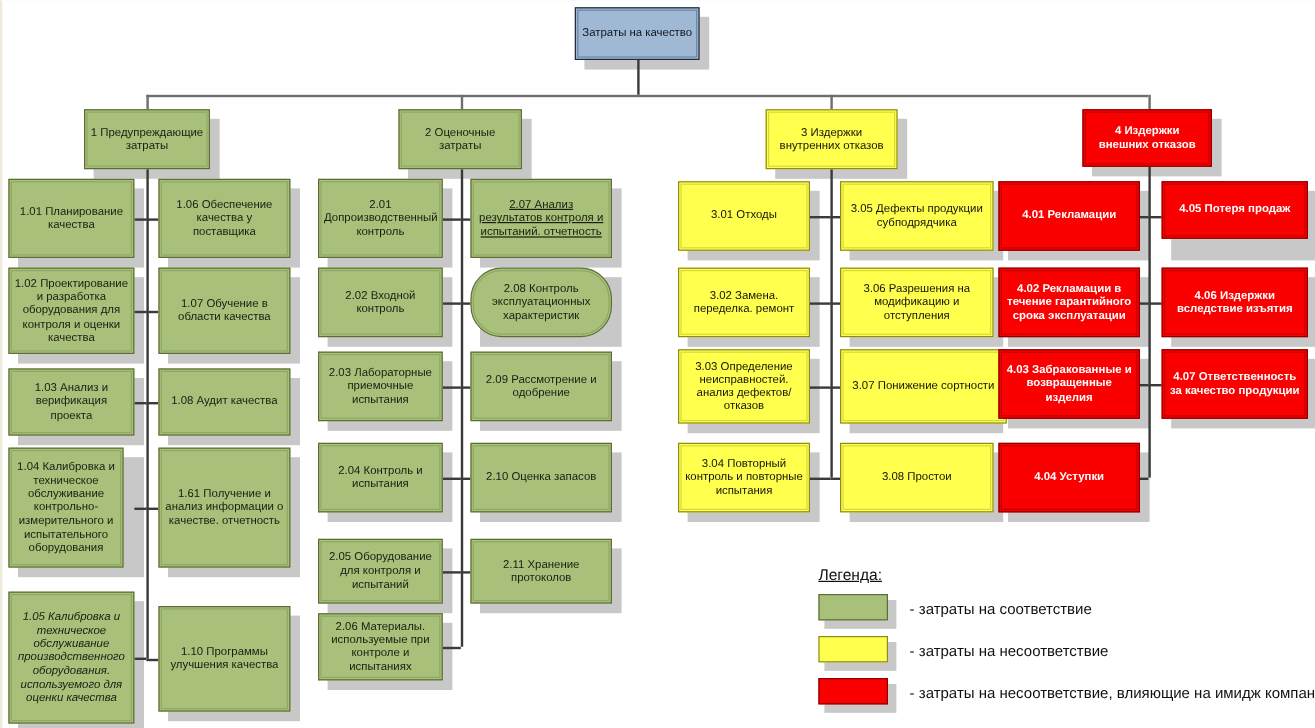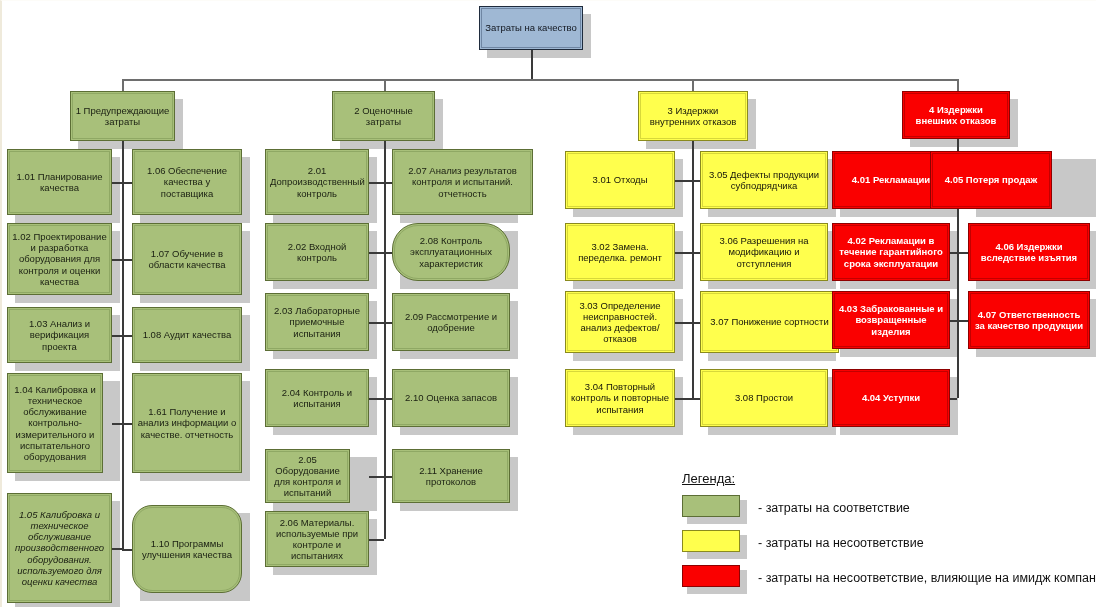--- a/index.html
+++ b/index.html
@@ -195,21 +195,21 @@
     <div class="node n-green" style="left: 130px; top: 306px; width: 110px; height: 56px;">
       <span class="lbl">1.08 Аудит качества</span>
     </div>
     <div class="ln-h" style="left: 120px; top: 334px; width: 10px;"></div>
     <div class="shadow" style="left: 138px; top: 380px; width: 110px; height: 100px;"></div>
     <div class="node n-green" style="left: 130px; top: 372px; width: 110px; height: 100px;">
       <span class="lbl">1.61 Получение и анализ информации о качестве. отчетность</span>
     </div>
     <div class="ln-h" style="left: 120px; top: 422px; width: 10px;"></div>
     <div class="shadow" style="left: 138px; top: 512px; width: 110px; height: 88px;"></div>
-    <div class="node n-green" style="left: 130px; top: 504px; width: 110px; height: 88px; border-radius: 20px;">
+    <div class="node n-green" style="left: 130px; top: 504px; width: 110px; height: 88px;">
       <span class="lbl">1.10 Программы улучшения качества</span>
     </div>
     <div class="ln-h" style="left: 120px; top: 548px; width: 10px;"></div>
     <div class="ln-v ln-thin" style="left: 382px; top: 78px; height: 12px;"></div>
     <div class="shadow" style="left: 338px; top: 98px; width: 103px; height: 50px;"></div>
     <div class="node n-green" style="left: 330px; top: 90px; width: 103px; height: 50px;">
       <span class="lbl">2 Оценочные затраты</span>
     </div>
     <div class="ln-v" style="left: 382px; top: 140px; height: 398px;"></div>
     <div class="shadow" style="left: 271px; top: 156px; width: 104px; height: 66px;"></div>
@@ -226,31 +226,31 @@
     <div class="node n-green" style="left: 263px; top: 292px; width: 104px; height: 58px;">
       <span class="lbl">2.03 Лабораторные приемочные испытания</span>
     </div>
     <div class="ln-h" style="left: 367px; top: 321px; width: 15px;"></div>
     <div class="shadow" style="left: 271px; top: 376px; width: 104px; height: 58px;"></div>
     <div class="node n-green" style="left: 263px; top: 368px; width: 104px; height: 58px;">
       <span class="lbl">2.04 Контроль и испытания</span>
     </div>
     <div class="ln-h" style="left: 367px; top: 397px; width: 15px;"></div>
     <div class="shadow" style="left: 271px; top: 456px; width: 104px; height: 54px;"></div>
-    <div class="node n-green" style="left: 263px; top: 448px; width: 85px; height: 54px;">
+    <div class="node n-green" style="left: 263px; top: 448px; width: 104px; height: 54px;">
       <span class="lbl">2.05 Оборудование для контроля и испытаний</span>
     </div>
     <div class="ln-h" style="left: 367px; top: 475px; width: 15px;"></div>
     <div class="shadow" style="left: 271px; top: 518px; width: 104px; height: 56px;"></div>
     <div class="node n-green" style="left: 263px; top: 510px; width: 104px; height: 56px;">
       <span class="lbl">2.06 Материалы. используемые при контроле и испытаниях</span>
     </div>
     <div class="ln-h" style="left: 367px; top: 538px; width: 15px;"></div>
     <div class="shadow" style="left: 398px; top: 156px; width: 118px; height: 66px;"></div>
-    <div class="node n-green" style="left: 390px; top: 148px; width: 141px; height: 66px;">
+    <div class="node n-green" style="left: 390px; top: 148px; width: 118px; height: 66px; text-decoration: underline;">
       <span class="lbl">2.07 Анализ результатов контроля и испытаний. отчетность</span>
     </div>
     <div class="ln-h" style="left: 382px; top: 181px; width: 8px;"></div>
     <div class="shadow" style="left: 398px; top: 230px; width: 118px; height: 58px;"></div>
     <div class="node n-green" style="left: 390px; top: 222px; width: 118px; height: 58px; border-radius: 26px;">
       <span class="lbl">2.08 Контроль эксплуатационных характеристик</span>
     </div>
     <div class="ln-h" style="left: 382px; top: 251px; width: 8px;"></div>
     <div class="shadow" style="left: 398px; top: 300px; width: 118px; height: 58px;"></div>
     <div class="node n-green" style="left: 390px; top: 292px; width: 118px; height: 58px;">
@@ -333,21 +333,21 @@
     <div class="node n-red" style="left: 830px; top: 290px; width: 118px; height: 58px;">
       <span class="lbl">4.03 Забракованные и возвращенные изделия</span>
     </div>
     <div class="ln-h" style="left: 948px; top: 319px; width: 7px;"></div>
     <div class="shadow" style="left: 838px; top: 376px; width: 118px; height: 58px;"></div>
     <div class="node n-red" style="left: 830px; top: 368px; width: 118px; height: 58px;">
       <span class="lbl">4.04 Уступки</span>
     </div>
     <div class="ln-h" style="left: 948px; top: 397px; width: 7px;"></div>
     <div class="shadow" style="left: 974px; top: 158px; width: 122px; height: 58px;"></div>
-    <div class="node n-red" style="left: 928px; top: 150px; width: 122px; height: 58px;">
+    <div class="node n-red" style="left: 966px; top: 150px; width: 122px; height: 48px;">
       <span class="lbl">4.05 Потеря продаж</span>
     </div>
     <div class="ln-h" style="left: 955px; top: 179px; width: 11px;"></div>
     <div class="shadow" style="left: 974px; top: 230px; width: 122px; height: 58px;"></div>
     <div class="node n-red" style="left: 966px; top: 222px; width: 122px; height: 58px;">
       <span class="lbl">4.06 Издержки вследствие изъятия</span>
     </div>
     <div class="ln-h" style="left: 955px; top: 251px; width: 11px;"></div>
     <div class="shadow" style="left: 974px; top: 298px; width: 122px; height: 58px;"></div>
     <div class="node n-red" style="left: 966px; top: 290px; width: 122px; height: 58px;">

